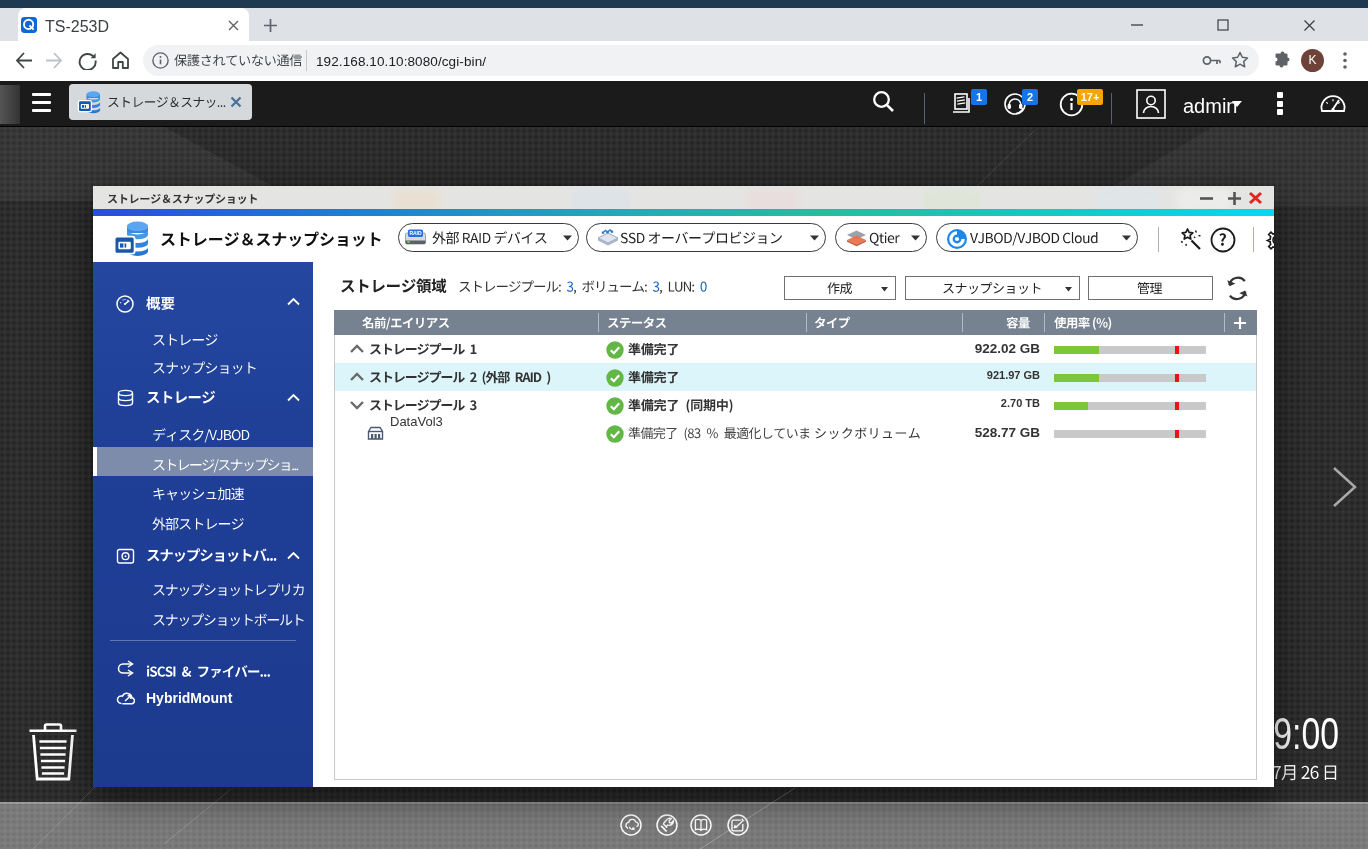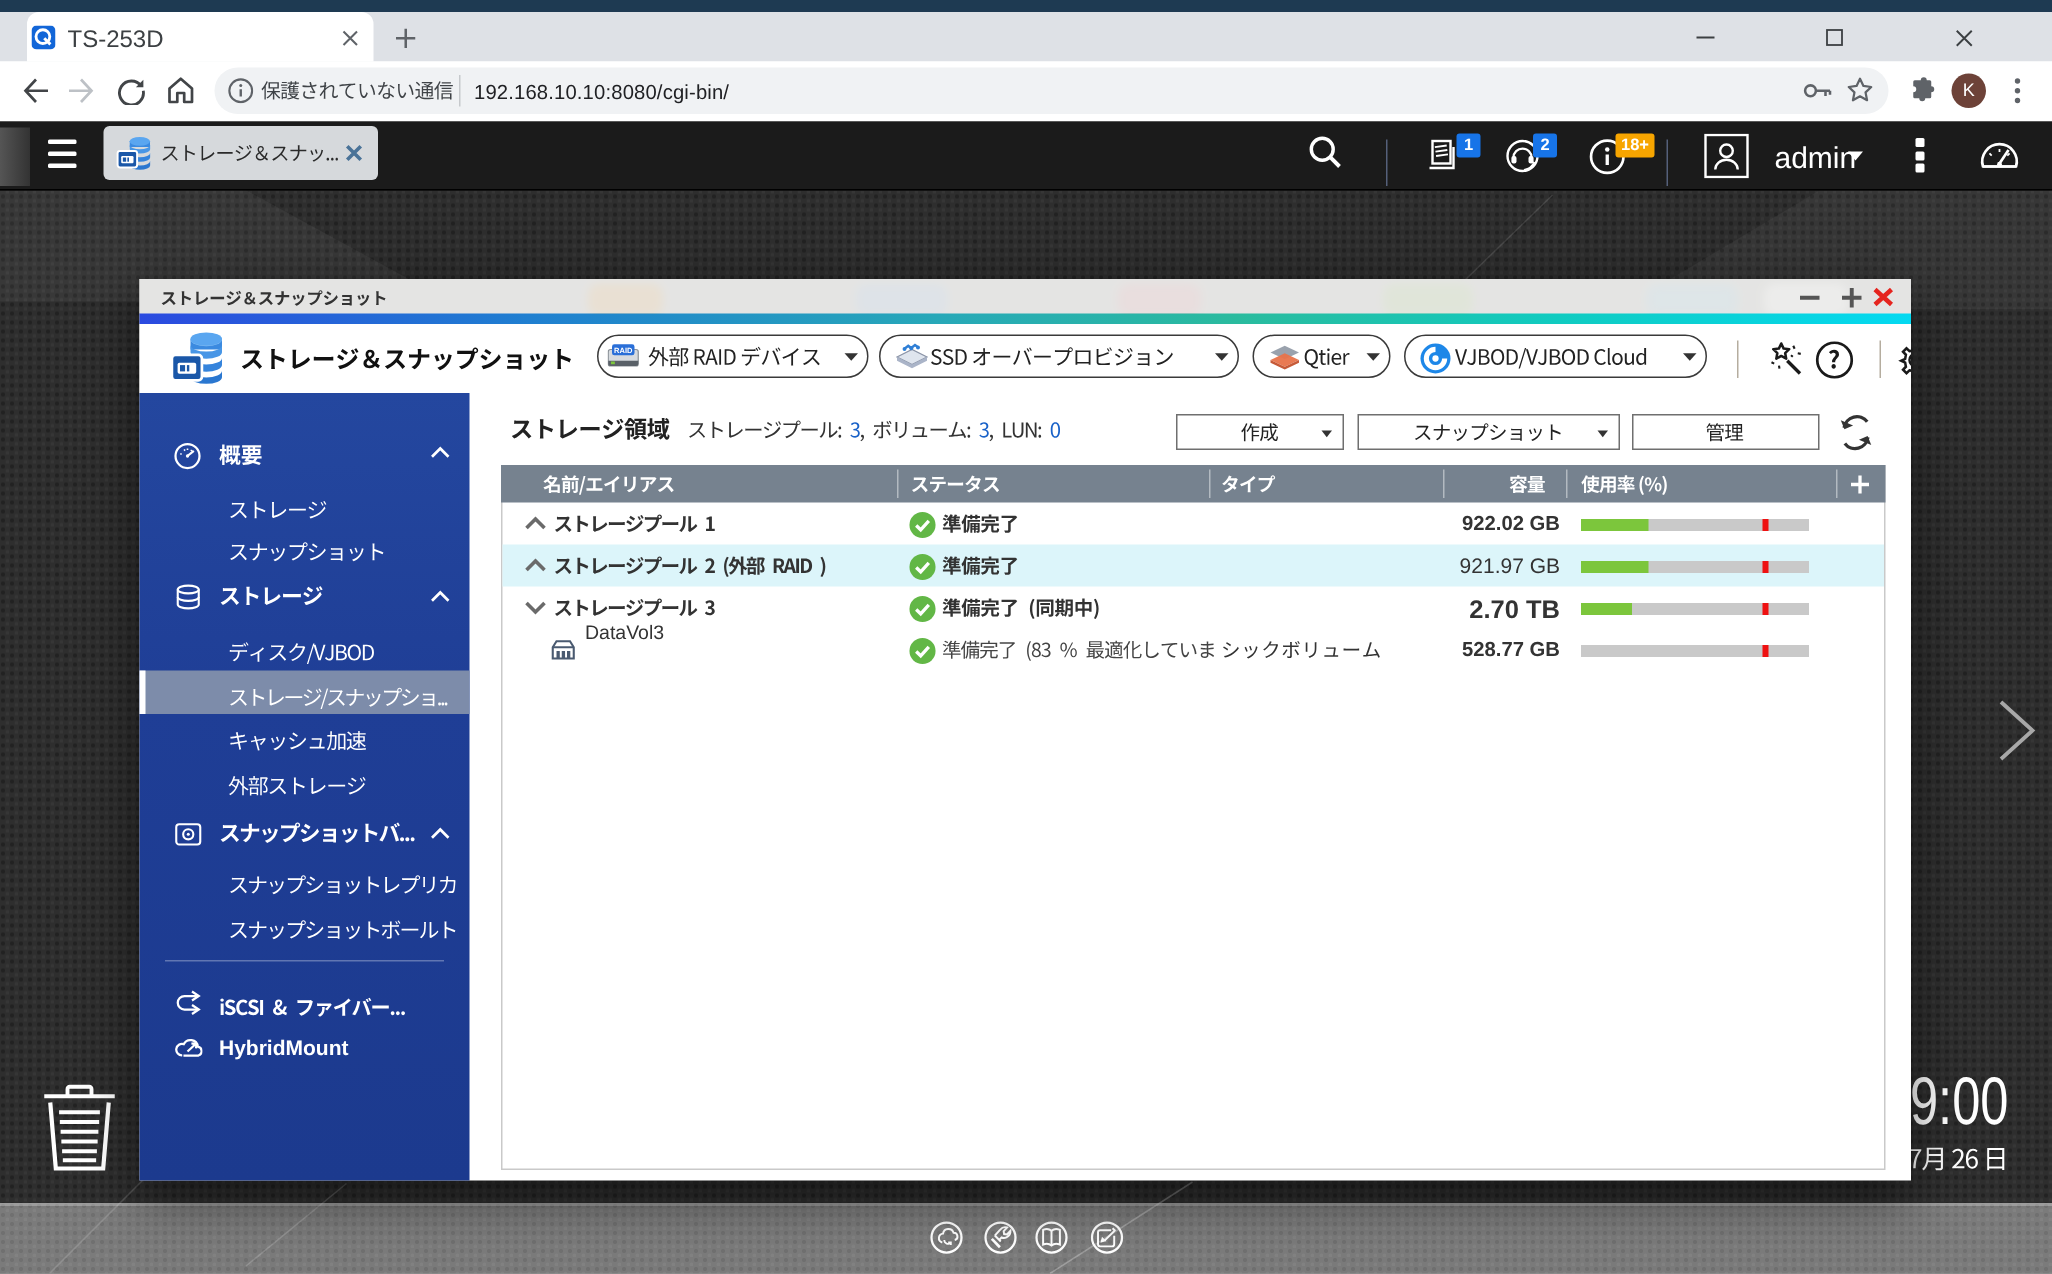--- a/index.html
+++ b/index.html
@@ -135,21 +135,21 @@
     <rect x="4.6" y="12" width="3.4" height="5" rx="1.4" fill="#fff"></rect>
     <rect x="16" y="12" width="3.4" height="5" rx="1.4" fill="#fff"></rect>
     <path d="M20 16 a9 9 0 0 1 -7 5.4" fill="none" stroke="#fff" stroke-width="1.4"></path>
   </svg>
 <div class="abs" style="left:1022px;top:89px;width:16px;height:16px;background:#1774e8;color:#fff;font-size:11px;font-weight:bold;text-align:center;line-height:16px;border-radius:2px">2</div>
 <svg class="abs" style="left:1059px;top:92px;" width="26" height="25" viewBox="0 0 26 25">
     <circle cx="12.5" cy="12.5" r="10.8" fill="none" stroke="#fff" stroke-width="1.8"></circle>
     <path d="M12.5 11 V18" stroke="#fff" stroke-width="2.2"></path>
     <circle cx="12.5" cy="7.6" r="1.5" fill="#fff"></circle>
   </svg>
-<div class="abs" style="left:1077px;top:89px;width:26px;height:16px;background:#f7a500;color:#fff;font-size:11px;font-weight:bold;text-align:center;line-height:16px;border-radius:2px">18+</div>
+<div class="abs" style="left:1077px;top:89px;width:26px;height:16px;background:#f7a500;color:#fff;font-size:11px;font-weight:bold;text-align:center;line-height:16px;border-radius:2px">17+</div>
 <div class="abs" style="left:1111px;top:93px;width:1px;height:31px;background:#55607a"></div>
 <svg class="abs" style="left:1136px;top:89px;" width="30" height="30" viewBox="0 0 30 30">
     <rect x="1" y="1" width="28" height="28" fill="none" stroke="#fff" stroke-width="1.6"></rect>
     <circle cx="15" cy="11.5" r="4.2" fill="none" stroke="#fff" stroke-width="1.6"></circle>
     <path d="M7.5 24 a7.5 6.5 0 0 1 15 0" fill="none" stroke="#fff" stroke-width="1.6"></path>
   </svg>
 <div class="abs" style="left:1183px;top:95px;font-size:20px;color:#fff">admin</div>
 <svg class="abs" style="left:1231px;top:100px;" width="12" height="8" viewBox="0 0 12 8">
     <path d="M1 1 L6 7 L11 1 Z" fill="#fff"></path>
   </svg>
@@ -502,22 +502,22 @@
 <div class="abs" style="left:628px;top:396.0px;"><svg class="" width="107" height="20" viewBox="0 0 107 20">
       <path d="M1.3 4.1C2 4.3 2.9 4.8 3.3 5.2L4.2 4C3.7 3.7 2.8 3.2 2.1 3ZM0.7 9.9 1.8 11.1C2.6 10.2 3.4 9.2 4.2 8.3L3.4 7.2C2.5 8.2 1.4 9.3 0.7 9.9ZM8.5 3C8.4 3.4 8.1 3.9 7.9 4.4H6.7C6.9 4 7 3.7 7.2 3.4L5.7 2.9C5.1 4.1 4.2 5.3 3.1 6.1L3.2 6.1C2.7 5.8 1.8 5.4 1.2 5.1L0.4 6.2C1 6.4 1.9 6.9 2.4 7.2L3 6.3C3.4 6.5 4 7.1 4.2 7.3C4.4 7.2 4.6 7 4.7 6.9V10.8H5.6V11.6H0.6V13H5.6V15.2H7.2V13H12.5V11.6H7.2V10.8H12.2V9.5H9.3V8.9H11.5V7.8H9.3V7.3H11.5V6.2H9.3V5.6H11.9V4.4H9.5C9.7 4 10 3.7 10.2 3.3ZM6.3 5.6H7.8V6.2H6.3ZM6.3 9.5V8.9H7.8V9.5ZM6.3 7.3H7.8V7.8H6.3ZM16.9 4V5.4H18.8V6.2H20.2V5.4H22.1V6.2H23.6V5.4H25.3V4H23.6V3.1H22.1V4H20.2V3.1H18.8V4ZM21.3 11.5V12.2H20.2V11.5ZM21.3 10.5H20.2V9.7H21.3ZM22.5 11.5H23.8V12.2H22.5ZM22.5 10.5V9.7H23.8V10.5ZM18.9 8.6V15.2H20.2V13.2H21.3V15.2H22.5V13.2H23.8V13.9C23.8 14 23.7 14 23.6 14C23.5 14 23.2 14 22.8 14C23 14.4 23.1 14.9 23.2 15.2C23.8 15.2 24.3 15.2 24.7 15C25 14.8 25.1 14.5 25.1 13.9V8.6ZM15.5 3C15 4.9 14 6.8 13 8C13.2 8.5 13.6 9.4 13.7 9.7C14 9.4 14.2 9.1 14.5 8.7V15.2H16V14.3C16.3 14.5 16.9 15 17.1 15.2C18.2 13.7 18.4 11.2 18.4 9.5V7.9H25.4V6.6H17V9.4C17 10.9 16.9 12.9 16 14.2V6C16.4 5.2 16.7 4.3 17 3.4ZM28.7 6.7V8.1H35.4V6.7ZM26.3 9V10.5H29.4C29.2 12.1 28.7 13.2 25.9 13.8C26.2 14.2 26.7 14.8 26.8 15.2C30.1 14.4 30.8 12.7 31.1 10.5H32.8V13.1C32.8 14.6 33.2 15 34.7 15C35 15 36 15 36.3 15C37.6 15 38 14.5 38.1 12.6C37.7 12.5 37.1 12.3 36.7 12C36.7 13.4 36.6 13.6 36.2 13.6C35.9 13.6 35.1 13.6 34.9 13.6C34.4 13.6 34.3 13.5 34.3 13.1V10.5H37.9V9ZM26.5 4.3V7.3H28.1V5.7H36V7.3H37.7V4.3H32.9V3H31.2V4.3ZM39.7 3.9V5.4H47.3C46.6 6.1 45.8 6.9 45 7.4H44.1V13.4C44.1 13.6 44.1 13.7 43.8 13.7C43.5 13.7 42.4 13.7 41.5 13.6C41.7 14.1 42 14.7 42.1 15.2C43.4 15.2 44.3 15.2 44.9 15C45.6 14.7 45.8 14.3 45.8 13.4V8.7C47.4 7.8 49.1 6.1 50.2 4.7L49 3.8L48.6 3.9ZM60.6 16.7 61.7 16.2C60.6 14.3 60.2 12.1 60.2 9.9C60.2 7.8 60.6 5.6 61.7 3.7L60.6 3.2C59.3 5.2 58.6 7.3 58.6 9.9C58.6 12.5 59.3 14.7 60.6 16.7ZM65.5 6V7.3H72V6ZM67.5 9.6H69.9V11.4H67.5ZM66.1 8.3V13.6H67.5V12.7H71.4V8.3ZM63.2 3.6V15.2H64.7V5.1H72.7V13.4C72.7 13.6 72.7 13.7 72.4 13.7C72.2 13.7 71.4 13.7 70.8 13.7C71 14.1 71.2 14.8 71.3 15.2C72.4 15.2 73.1 15.2 73.6 14.9C74.1 14.7 74.3 14.2 74.3 13.4V3.6ZM77 12.2C76.7 13 76 13.8 75.3 14.3C75.7 14.5 76.3 15 76.5 15.2C77.2 14.6 78 13.6 78.5 12.6ZM85.7 5V6.5H83.8V5ZM79 12.8C79.5 13.4 80.1 14.2 80.4 14.8L81.4 14.1L81.3 14.4C81.6 14.5 82.3 15 82.5 15.2C83.2 14.1 83.6 12.4 83.7 10.9H85.7V13.5C85.7 13.7 85.6 13.7 85.4 13.7C85.2 13.7 84.6 13.7 84.1 13.7C84.3 14.1 84.5 14.8 84.5 15.2C85.5 15.2 86.1 15.2 86.6 14.9C87.1 14.7 87.2 14.2 87.2 13.5V3.6H82.4V8.4C82.4 10.1 82.3 12.3 81.5 13.9C81.2 13.4 80.6 12.7 80.1 12.1ZM85.7 7.9V9.5H83.8L83.8 8.4V7.9ZM79.6 3.1V4.5H78V3.1H76.6V4.5H75.6V5.9H76.6V10.7H75.4V12.1H81.8V10.7H81V5.9H81.9V4.5H81V3.1ZM78 5.9H79.6V6.7H78ZM78 7.8H79.6V8.7H78ZM78 9.9H79.6V10.7H78ZM93.5 3V5.3H89V11.8H90.5V11.1H93.5V15.2H95.1V11.1H98.1V11.8H99.7V5.3H95.1V3ZM90.5 9.6V6.8H93.5V9.6ZM98.1 9.6H95.1V6.8H98.1ZM102.5 16.7C103.7 14.7 104.4 12.5 104.4 9.9C104.4 7.3 103.7 5.2 102.5 3.2L101.3 3.7C102.4 5.6 102.9 7.8 102.9 9.9C102.9 12.1 102.4 14.3 101.3 16.2Z" fill="#333"></path>
     </svg></div>
 <div class="abs" style="left:628px;top:424.0px;"><svg class="" width="184" height="20" viewBox="0 0 184 20">
       <path d="M1.5 3.9C2.2 4.1 3.1 4.6 3.6 4.9L4.1 4.2C3.6 3.9 2.7 3.4 2 3.2ZM0.5 6C1.2 6.3 2.2 6.7 2.6 7L3.1 6.2C2.6 5.9 1.7 5.6 1 5.3ZM0.9 10.2 1.6 10.9C2.4 10.1 3.2 9.1 4 8.2L3.5 7.5C2.6 8.5 1.6 9.5 0.9 10.2ZM0.7 11.6V12.5H6V15.1H7V12.5H12.4V11.6H7V10.6H6V11.6ZM8.6 3.1C8.4 3.5 8.2 4.1 7.9 4.6H6.1C6.3 4.2 6.6 3.8 6.8 3.3L5.8 3.1C5.2 4.3 4.2 5.6 3.2 6.4C3.4 6.6 3.8 6.9 4 7.1C4.2 6.8 4.5 6.5 4.8 6.2V10.5H12.1V9.7H8.8V8.7H11.4V8H8.8V7H11.4V6.3H8.8V5.3H11.8V4.6H8.9C9.1 4.2 9.4 3.7 9.6 3.3ZM5.8 5.3H7.9V6.3H5.8ZM5.8 9.7V8.7H7.9V9.7ZM5.8 7H7.9V8H5.8ZM16.4 4.3V5.2H18.5V6.3H19.4V5.2H21.9V6.3H22.8V5.2H24.8V4.3H22.8V3.2H21.9V4.3H19.4V3.2H18.5V4.3ZM21 11.1V12.2H19.2V11.1ZM21 10.4H19.2V9.3H21ZM21.8 11.1H23.7V12.2H21.8ZM21.8 10.4V9.3H23.7V10.4ZM18.3 8.5V15.1H19.2V12.9H21V15H21.8V12.9H23.7V14.1C23.7 14.3 23.7 14.3 23.5 14.3C23.4 14.3 22.9 14.3 22.4 14.3C22.5 14.5 22.6 14.9 22.6 15.1C23.4 15.1 23.9 15.1 24.2 14.9C24.5 14.8 24.6 14.6 24.6 14.1V8.5ZM16.6 6.7V9.5C16.6 11 16.5 13 15.6 14.5C15.8 14.6 16.2 14.9 16.3 15.1C17.4 13.5 17.5 11.2 17.5 9.5V7.6H24.9V6.7ZM15.4 3.2C14.8 5.2 13.8 7.2 12.6 8.5C12.8 8.7 13.1 9.3 13.1 9.5C13.6 9 14 8.4 14.4 7.7V15.1H15.3V6C15.7 5.2 16.1 4.3 16.3 3.4ZM27.8 6.9V7.8H34.8V6.9ZM25.5 9.3V10.2H28.9C28.7 12.2 28 13.6 25.2 14.3C25.5 14.5 25.7 14.9 25.8 15.1C28.9 14.3 29.7 12.6 30 10.2H32.2V13.5C32.2 14.6 32.5 14.8 33.8 14.8C34 14.8 35.5 14.8 35.8 14.8C36.8 14.8 37.1 14.4 37.2 12.6C36.9 12.5 36.5 12.4 36.3 12.2C36.3 13.7 36.2 13.9 35.7 13.9C35.4 13.9 34.1 13.9 33.8 13.9C33.3 13.9 33.2 13.9 33.2 13.5V10.2H37.1V9.3ZM25.8 4.5V7.3H26.8V5.4H35.7V7.3H36.8V4.5H31.8V3.1H30.8V4.5ZM38.5 4.1V5.1H46.9C46.1 6 44.9 6.9 43.9 7.6H43.2V13.8C43.2 14 43.1 14.1 42.8 14.1C42.5 14.1 41.5 14.1 40.5 14.1C40.6 14.4 40.8 14.8 40.9 15.1C42.2 15.1 43 15.1 43.5 14.9C44.1 14.8 44.2 14.5 44.2 13.8V8.4C45.8 7.5 47.6 6 48.8 4.6L48 4.1L47.8 4.1ZM58.6 16.6 59.3 16.3C58.2 14.4 57.7 12.2 57.7 10C57.7 7.8 58.2 5.6 59.3 3.7L58.6 3.4C57.4 5.4 56.7 7.4 56.7 10C56.7 12.6 57.4 14.7 58.6 16.6ZM62.9 14.2C64.7 14.2 65.9 13.1 65.9 11.8C65.9 10.4 65.1 9.7 64.3 9.2V9.2C64.9 8.7 65.6 7.9 65.6 6.9C65.6 5.4 64.6 4.4 63 4.4C61.5 4.4 60.3 5.3 60.3 6.8C60.3 7.8 60.9 8.5 61.6 9V9C60.8 9.5 59.9 10.4 59.9 11.7C59.9 13.1 61.2 14.2 62.9 14.2ZM63.6 8.9C62.5 8.4 61.4 7.9 61.4 6.8C61.4 5.9 62.1 5.3 62.9 5.3C64 5.3 64.6 6 64.6 6.9C64.6 7.6 64.2 8.3 63.6 8.9ZM62.9 13.3C61.8 13.3 60.9 12.6 60.9 11.6C60.9 10.7 61.5 9.9 62.3 9.4C63.6 10 64.8 10.4 64.8 11.7C64.8 12.7 64.1 13.3 62.9 13.3ZM69.3 14.2C71 14.2 72.4 13.2 72.4 11.5C72.4 10.2 71.5 9.3 70.4 9.1V9C71.4 8.7 72.1 7.9 72.1 6.7C72.1 5.2 70.9 4.3 69.3 4.3C68.2 4.3 67.4 4.8 66.6 5.5L67.3 6.2C67.8 5.7 68.5 5.3 69.2 5.3C70.3 5.3 70.9 5.9 70.9 6.8C70.9 7.8 70.2 8.6 68.2 8.6V9.5C70.4 9.5 71.2 10.3 71.2 11.5C71.2 12.5 70.4 13.2 69.2 13.2C68.2 13.2 67.5 12.7 66.9 12.1L66.3 12.9C66.9 13.6 67.8 14.2 69.3 14.2ZM81.1 10.3C82.4 10.3 83.3 9.2 83.3 7.3C83.3 5.4 82.4 4.3 81.1 4.3C79.8 4.3 78.9 5.4 78.9 7.3C78.9 9.2 79.8 10.3 81.1 10.3ZM81.1 9.6C80.3 9.6 79.8 8.8 79.8 7.3C79.8 5.8 80.3 5.1 81.1 5.1C81.8 5.1 82.3 5.8 82.3 7.3C82.3 8.8 81.8 9.6 81.1 9.6ZM81.4 14.2H82.2L87.4 4.3H86.6ZM87.7 14.2C89 14.2 89.9 13.1 89.9 11.2C89.9 9.3 89 8.2 87.7 8.2C86.4 8.2 85.6 9.3 85.6 11.2C85.6 13.1 86.4 14.2 87.7 14.2ZM87.7 13.5C87 13.5 86.5 12.7 86.5 11.2C86.5 9.7 87 8.9 87.7 8.9C88.5 8.9 89 9.7 89 11.2C89 12.7 88.5 13.5 87.7 13.5ZM98.9 5.8H105.5V6.7H98.9ZM98.9 4.2H105.5V5.1H98.9ZM98 3.5V7.4H106.4V3.5ZM100.8 8.9V9.8H98.5V8.9ZM96.3 13.5 96.4 14.3 100.8 13.8V15.1H101.8V14.3C102 14.4 102.2 14.8 102.3 15C103.2 14.7 104.1 14.2 104.9 13.6C105.7 14.3 106.6 14.8 107.6 15.1C107.8 14.8 108 14.5 108.2 14.3C107.2 14.1 106.3 13.6 105.6 13.1C106.4 12.2 107.1 11.2 107.5 10L106.9 9.7L106.7 9.8H102.2V10.5H103.4L102.8 10.7C103.2 11.6 103.6 12.4 104.2 13C103.5 13.6 102.6 14 101.8 14.2V8.9H107.9V8.1H96.5V8.9H97.6V13.4ZM103.6 10.5H106.3C106 11.3 105.5 11.9 104.9 12.5C104.4 11.9 103.9 11.3 103.6 10.5ZM100.8 10.6V11.5H98.5V10.6ZM100.8 12.2V13L98.5 13.3V12.2ZM108.8 4C109.6 4.6 110.5 5.5 110.9 6.2L111.7 5.6C111.3 4.9 110.4 4 109.6 3.4ZM111.3 8.3H108.7V9.2H110.3V12.5C109.8 13.1 109.1 13.6 108.6 14L109.1 15C109.7 14.4 110.3 13.8 110.9 13.3C111.7 14.3 112.9 14.8 114.6 14.8C116.1 14.9 118.8 14.9 120.3 14.8C120.3 14.5 120.5 14.1 120.6 13.8C119 13.9 116 14 114.6 13.9C113.1 13.9 111.9 13.4 111.3 12.5ZM113.7 5.1C113.9 5.5 114.1 6 114.2 6.3H112.5V13.2H113.4V7.1H115.8V8H113.9V8.7H115.8V9.6H114.4V12.5H115.2V12H117.9V9.6H116.5V8.7H118.5V8H116.5V7.1H119V12.1C119 12.3 119 12.3 118.8 12.3C118.7 12.3 118.1 12.3 117.6 12.3C117.7 12.5 117.8 12.9 117.9 13.1C118.6 13.1 119.2 13.1 119.5 13C119.8 12.8 119.9 12.6 119.9 12.1V6.3H118C118.2 6 118.5 5.5 118.7 5.1L118.4 5H120.4V4.2H116.6V3.1H115.7V4.2H112V5H114.1ZM117.8 5C117.6 5.4 117.3 6 117.1 6.3L117.2 6.3H114.9L115.1 6.3C115 5.9 114.8 5.4 114.5 5ZM115.2 10.2H117.2V11.3H115.2ZM131.7 5.6C130.8 6.5 129.3 7.5 127.8 8.3V3.4H126.8V13.1C126.8 14.5 127.2 14.9 128.6 14.9C128.9 14.9 130.9 14.9 131.3 14.9C132.6 14.9 132.9 14.1 133.1 12C132.8 12 132.4 11.8 132.1 11.6C132.1 13.5 132 14 131.2 14C130.8 14 129 14 128.7 14C127.9 14 127.8 13.8 127.8 13.1V9.3C129.4 8.4 131.2 7.4 132.4 6.4ZM124.6 3.3C123.7 5.4 122.3 7.4 120.8 8.6C121 8.8 121.3 9.3 121.4 9.6C121.9 9.1 122.5 8.4 123.1 7.7V15.1H124V6.4C124.6 5.5 125.1 4.6 125.5 3.6ZM137.3 3.9 136 3.9C136.1 4.3 136.1 4.7 136.1 5.2C136.1 6.6 136 9.9 136 11.8C136 13.9 137.3 14.7 139.1 14.7C142 14.7 143.7 13.1 144.6 11.8L143.8 10.9C142.9 12.3 141.6 13.6 139.2 13.6C137.9 13.6 137 13.1 137 11.7C137 9.8 137.1 6.7 137.2 5.2C137.2 4.8 137.3 4.3 137.3 3.9ZM146.4 5.4 146.5 6.5C147.9 6.2 151.2 5.9 152.6 5.8C151.4 6.5 150.2 8.1 150.2 10.2C150.2 13.1 152.9 14.4 155.3 14.4L155.7 13.4C153.6 13.3 151.2 12.5 151.2 9.9C151.2 8.4 152.4 6.4 154.2 5.8C154.9 5.6 156 5.6 156.8 5.6V4.6C155.9 4.6 154.7 4.7 153.3 4.8C150.9 5 148.4 5.3 147.6 5.3C147.3 5.4 146.9 5.4 146.4 5.4ZM160.6 5 159.3 4.9C159.4 5.3 159.4 5.8 159.4 6.1C159.4 6.9 159.4 8.4 159.6 9.6C159.9 12.9 161.1 14.2 162.3 14.2C163.2 14.2 164 13.4 164.8 11.2L164 10.3C163.6 11.6 163 12.9 162.4 12.9C161.4 12.9 160.8 11.5 160.6 9.3C160.5 8.2 160.5 7 160.5 6.2C160.5 5.9 160.5 5.3 160.6 5ZM167.4 5.3 166.4 5.7C167.6 7.2 168.4 9.9 168.6 12.2L169.7 11.8C169.5 9.6 168.5 6.8 167.4 5.3ZM176.6 11.7 176.6 12.6C176.6 13.5 176 13.7 175.2 13.7C173.9 13.7 173.4 13.3 173.4 12.7C173.4 12.1 174.1 11.6 175.3 11.6C175.8 11.6 176.2 11.6 176.6 11.7ZM172.5 7.9 172.5 8.9C173.5 9 174.9 9 175.8 9H176.5L176.6 10.8C176.2 10.8 175.8 10.7 175.5 10.7C173.6 10.7 172.5 11.5 172.5 12.7C172.5 14 173.5 14.6 175.3 14.6C177 14.6 177.6 13.7 177.6 12.8L177.6 12C178.9 12.5 180 13.3 180.8 14L181.4 13.1C180.6 12.4 179.3 11.5 177.6 11L177.5 9C178.7 9 179.8 8.9 181.1 8.7L181.1 7.7C179.9 7.9 178.7 8 177.5 8.1V7.9V6.3C178.7 6.2 179.9 6.1 181 6L181 5C179.8 5.2 178.6 5.3 177.5 5.4L177.5 4.6C177.5 4.2 177.5 4 177.5 3.7H176.4C176.5 3.9 176.5 4.3 176.5 4.5V5.4H175.9C175 5.4 173.4 5.3 172.6 5.1L172.6 6.1C173.4 6.2 175 6.3 175.9 6.3H176.5V7.9V8.1H175.8C174.9 8.1 173.4 8 172.5 7.9Z" fill="#444"></path>
     </svg></div>
 <div class="abs" style="left:814px;top:424.0px;"><svg class="" width="109" height="20" viewBox="0 0 109 20">
       <path d="M3.9 4.1 3.3 4.9C4.1 5.4 5.5 6.3 6.1 6.8L6.7 5.9C6.2 5.5 4.7 4.5 3.9 4.1ZM2 13.4 2.6 14.4C3.8 14.2 5.6 13.5 6.9 12.8C8.9 11.6 10.8 9.9 11.9 8.1L11.2 7.1C10.2 8.9 8.5 10.6 6.3 11.8C5 12.6 3.4 13.1 2 13.4ZM1.9 7 1.4 7.9C2.2 8.3 3.6 9.2 4.2 9.6L4.8 8.7C4.2 8.3 2.7 7.4 1.9 7ZM19.7 6.6 18.7 6.9C19 7.5 19.6 9.1 19.7 9.7L20.7 9.4C20.5 8.8 19.9 7.1 19.7 6.6ZM24.4 7.3 23.3 6.9C23.1 8.6 22.4 10.2 21.5 11.4C20.4 12.7 18.8 13.7 17.2 14.1L18.1 15C19.6 14.5 21.1 13.5 22.3 11.9C23.3 10.8 23.8 9.4 24.2 7.9C24.2 7.8 24.3 7.6 24.4 7.3ZM16.7 7.2 15.7 7.6C15.9 8 16.7 9.8 16.9 10.5L17.8 10.1C17.6 9.5 16.9 7.8 16.7 7.2ZM33.8 3.9 32.6 3.5C32.5 3.9 32.3 4.4 32.2 4.6C31.6 5.7 30.3 7.6 28.1 9L29 9.6C30.4 8.7 31.5 7.5 32.3 6.4H36.7C36.4 7.6 35.6 9.3 34.6 10.5C33.4 11.9 31.8 13.1 29.4 13.8L30.3 14.6C32.8 13.7 34.3 12.5 35.5 11.1C36.7 9.7 37.5 7.9 37.8 6.6C37.9 6.4 38 6.1 38.1 5.9L37.3 5.4C37.1 5.5 36.8 5.5 36.4 5.5H32.9L33.2 5C33.3 4.7 33.6 4.3 33.8 3.9ZM50 3.8 49.3 4.1C49.6 4.6 50.1 5.3 50.3 5.8L51 5.5C50.7 5 50.3 4.2 50 3.8ZM51.5 3.4 50.8 3.7C51.2 4.2 51.6 4.9 51.9 5.4L52.6 5.1C52.3 4.6 51.8 3.9 51.5 3.4ZM44.4 9.3 43.5 8.8C43 9.9 41.9 11.4 41 12.2L41.9 12.8C42.6 12 43.8 10.4 44.4 9.3ZM49.8 8.8 48.9 9.3C49.6 10.1 50.6 11.8 51.1 12.8L52.1 12.2C51.5 11.3 50.5 9.7 49.8 8.8ZM41.4 6.2V7.3C41.7 7.3 42.1 7.3 42.5 7.3H46.1V7.4C46.1 8 46.1 12.4 46.1 13.1C46.1 13.5 46 13.6 45.6 13.6C45.3 13.6 44.7 13.6 44.1 13.5L44.2 14.5C44.7 14.6 45.5 14.6 46.1 14.6C46.8 14.6 47.2 14.2 47.2 13.6C47.2 12.6 47.2 8.4 47.2 7.4V7.3H50.6C50.9 7.3 51.3 7.3 51.7 7.3V6.2C51.3 6.3 50.9 6.3 50.6 6.3H47.2V5C47.2 4.7 47.2 4.2 47.2 4H46C46.1 4.2 46.1 4.7 46.1 4.9V6.3H42.5C42.1 6.3 41.8 6.3 41.4 6.2ZM63.7 4.2H62.5C62.5 4.5 62.5 4.9 62.5 5.3C62.5 5.8 62.5 6.9 62.5 7.4C62.5 9.8 62.4 10.9 61.5 11.9C60.6 12.9 59.5 13.4 58.3 13.7L59.2 14.6C60.1 14.2 61.4 13.7 62.3 12.7C63.2 11.6 63.6 10.5 63.6 7.4C63.6 6.9 63.6 5.8 63.6 5.3C63.6 4.9 63.7 4.5 63.7 4.2ZM57.7 4.3H56.5C56.5 4.5 56.5 5 56.5 5.2C56.5 5.6 56.5 9 56.5 9.5C56.5 9.9 56.5 10.3 56.5 10.5H57.7C57.6 10.3 57.6 9.9 57.6 9.6C57.6 9 57.6 5.6 57.6 5.2C57.6 4.9 57.6 4.5 57.7 4.3ZM68.9 12.9V13.9C69.3 13.9 69.6 13.9 70 13.9C70.7 13.9 76.4 13.9 77.1 13.9C77.4 13.9 77.9 13.9 78.1 13.9V12.9C77.9 12.9 77.4 12.9 77.1 12.9H75.8C76 11.7 76.4 9.1 76.5 8.3C76.5 8.2 76.5 8 76.6 7.9L75.8 7.5C75.7 7.5 75.3 7.6 75.1 7.6C74.4 7.6 71.7 7.6 71.2 7.6C70.9 7.6 70.5 7.5 70.2 7.5V8.6C70.5 8.6 70.8 8.5 71.2 8.5C71.6 8.5 74.5 8.5 75.3 8.5C75.3 9.3 74.9 11.8 74.7 12.9H70C69.6 12.9 69.2 12.9 68.9 12.9ZM81.7 8.4V9.7C82.1 9.6 82.8 9.6 83.5 9.6C84.5 9.6 89.7 9.6 90.7 9.6C91.3 9.6 91.8 9.7 92.1 9.7V8.4C91.8 8.4 91.3 8.5 90.7 8.5C89.7 8.5 84.5 8.5 83.5 8.5C82.8 8.5 82.1 8.4 81.7 8.4ZM96 12.6C95.6 12.6 95.2 12.6 94.8 12.6L95 13.8C95.3 13.8 95.7 13.7 96 13.7C97.8 13.5 102.1 13 104.1 12.8C104.4 13.4 104.7 14 104.9 14.5L105.9 14C105.4 12.6 104 10 103.1 8.7L102.1 9.1C102.6 9.8 103.1 10.8 103.7 11.8C102.2 12 99.7 12.3 97.8 12.5C98.5 10.8 99.8 6.8 100.1 5.6C100.3 5 100.5 4.7 100.6 4.3L99.3 4.1C99.2 4.4 99.2 4.7 99 5.3C98.7 6.6 97.3 10.8 96.6 12.6Z" fill="#333"></path>
     </svg></div>
 <div class="abs" style="left:1040px;top:340.5px;transform:translateX(-100%);font-size:13.5px;font-weight:bold;color:#333">922.02 GB</div>
-<div class="abs" style="left:1040px;top:368.5px;transform:translateX(-100%);font-size:14px;font-weight:normal;color:#333">921.97 GB</div>
-<div class="abs" style="left:1040px;top:396.5px;transform:translateX(-100%);font-size:17px;font-weight:bold;color:#333">2.70 TB</div>
+<div class="abs" style="left:1040px;top:368.5px;transform:translateX(-100%);font-size:11px;font-weight:bold;color:#333">921.97 GB</div>
+<div class="abs" style="left:1040px;top:396.5px;transform:translateX(-100%);font-size:11px;font-weight:bold;color:#333">2.70 TB</div>
 <div class="abs" style="left:1040px;top:424.5px;transform:translateX(-100%);font-size:13.5px;font-weight:bold;color:#333">528.77 GB</div>
 <div class="abs" style="left:1053.5px;top:346px;width:152px;height:7.5px;background:#c9c9c9"></div>
 <div class="abs" style="left:1053.5px;top:346px;width:45.5px;height:7.5px;background:#7cc63c"></div>
 <div class="abs" style="left:1175px;top:346px;width:3.5px;height:7.5px;background:#ee1111"></div>
 <div class="abs" style="left:1053.5px;top:374px;width:152px;height:7.5px;background:#c9c9c9"></div>
 <div class="abs" style="left:1053.5px;top:374px;width:45.5px;height:7.5px;background:#7cc63c"></div>
 <div class="abs" style="left:1175px;top:374px;width:3.5px;height:7.5px;background:#ee1111"></div>
 <div class="abs" style="left:1053.5px;top:402px;width:152px;height:7.5px;background:#c9c9c9"></div>
 <div class="abs" style="left:1053.5px;top:402px;width:34.5px;height:7.5px;background:#7cc63c"></div>
 <div class="abs" style="left:1175px;top:402px;width:3.5px;height:7.5px;background:#ee1111"></div>

